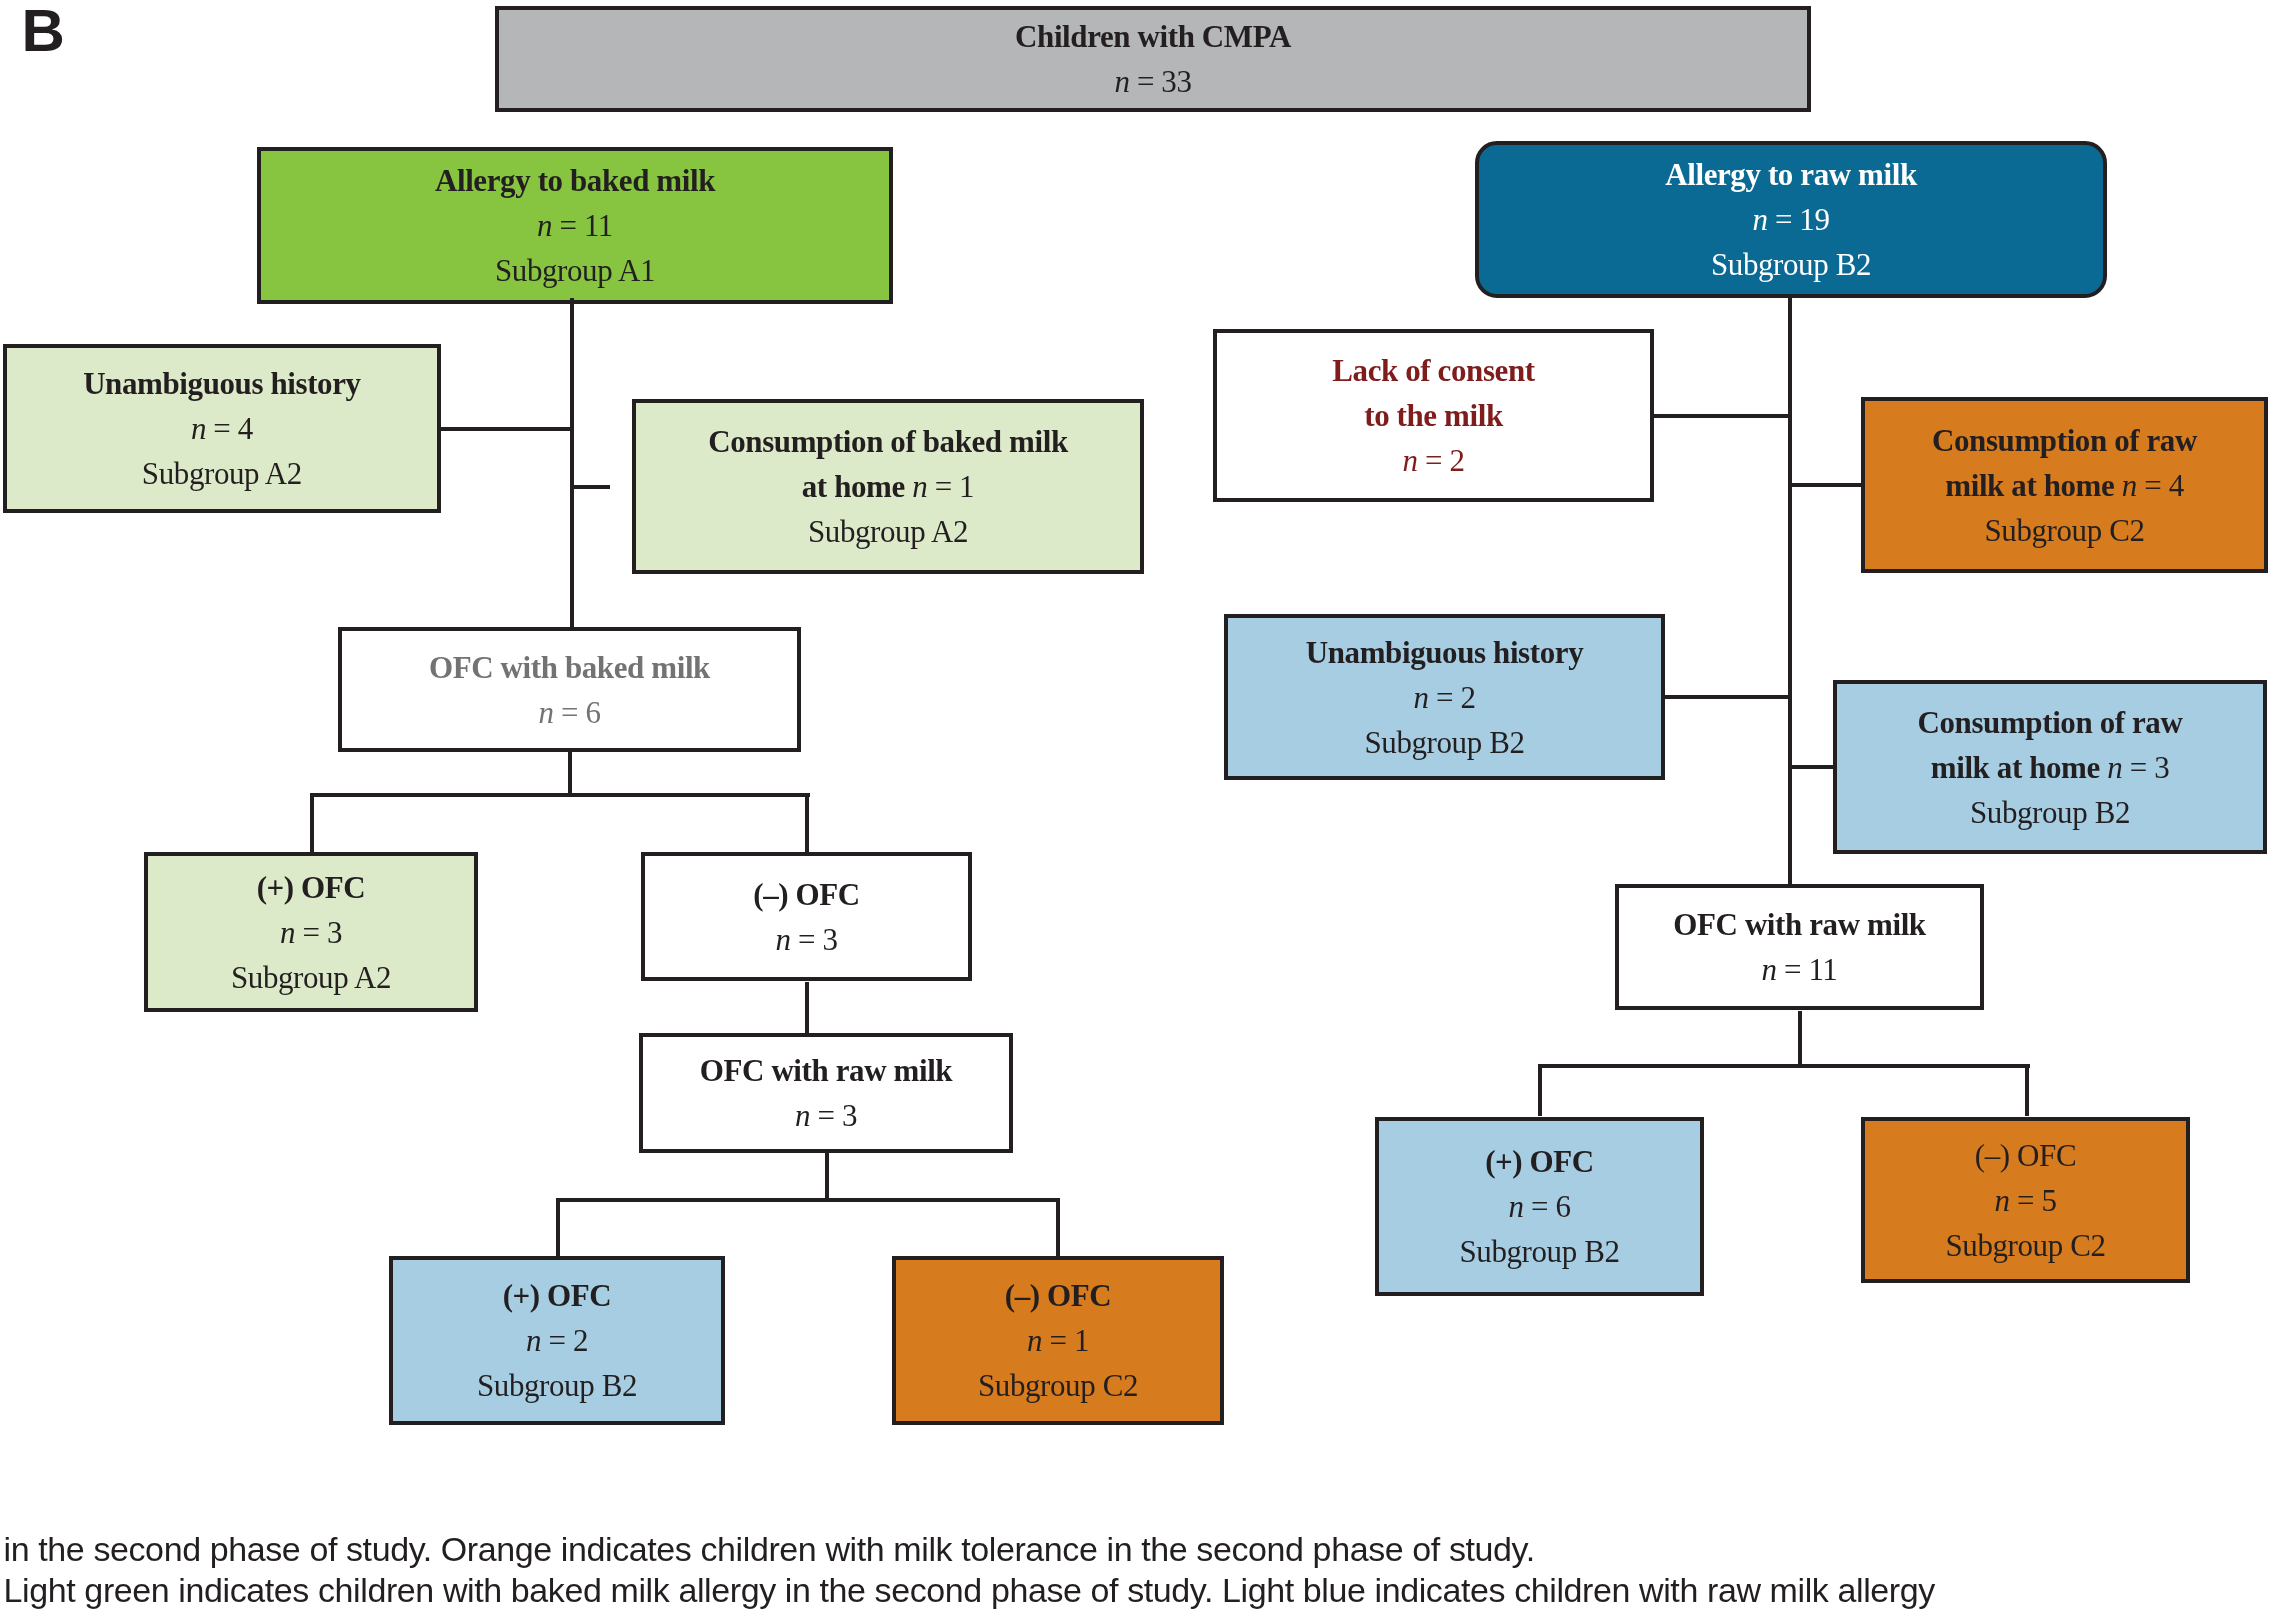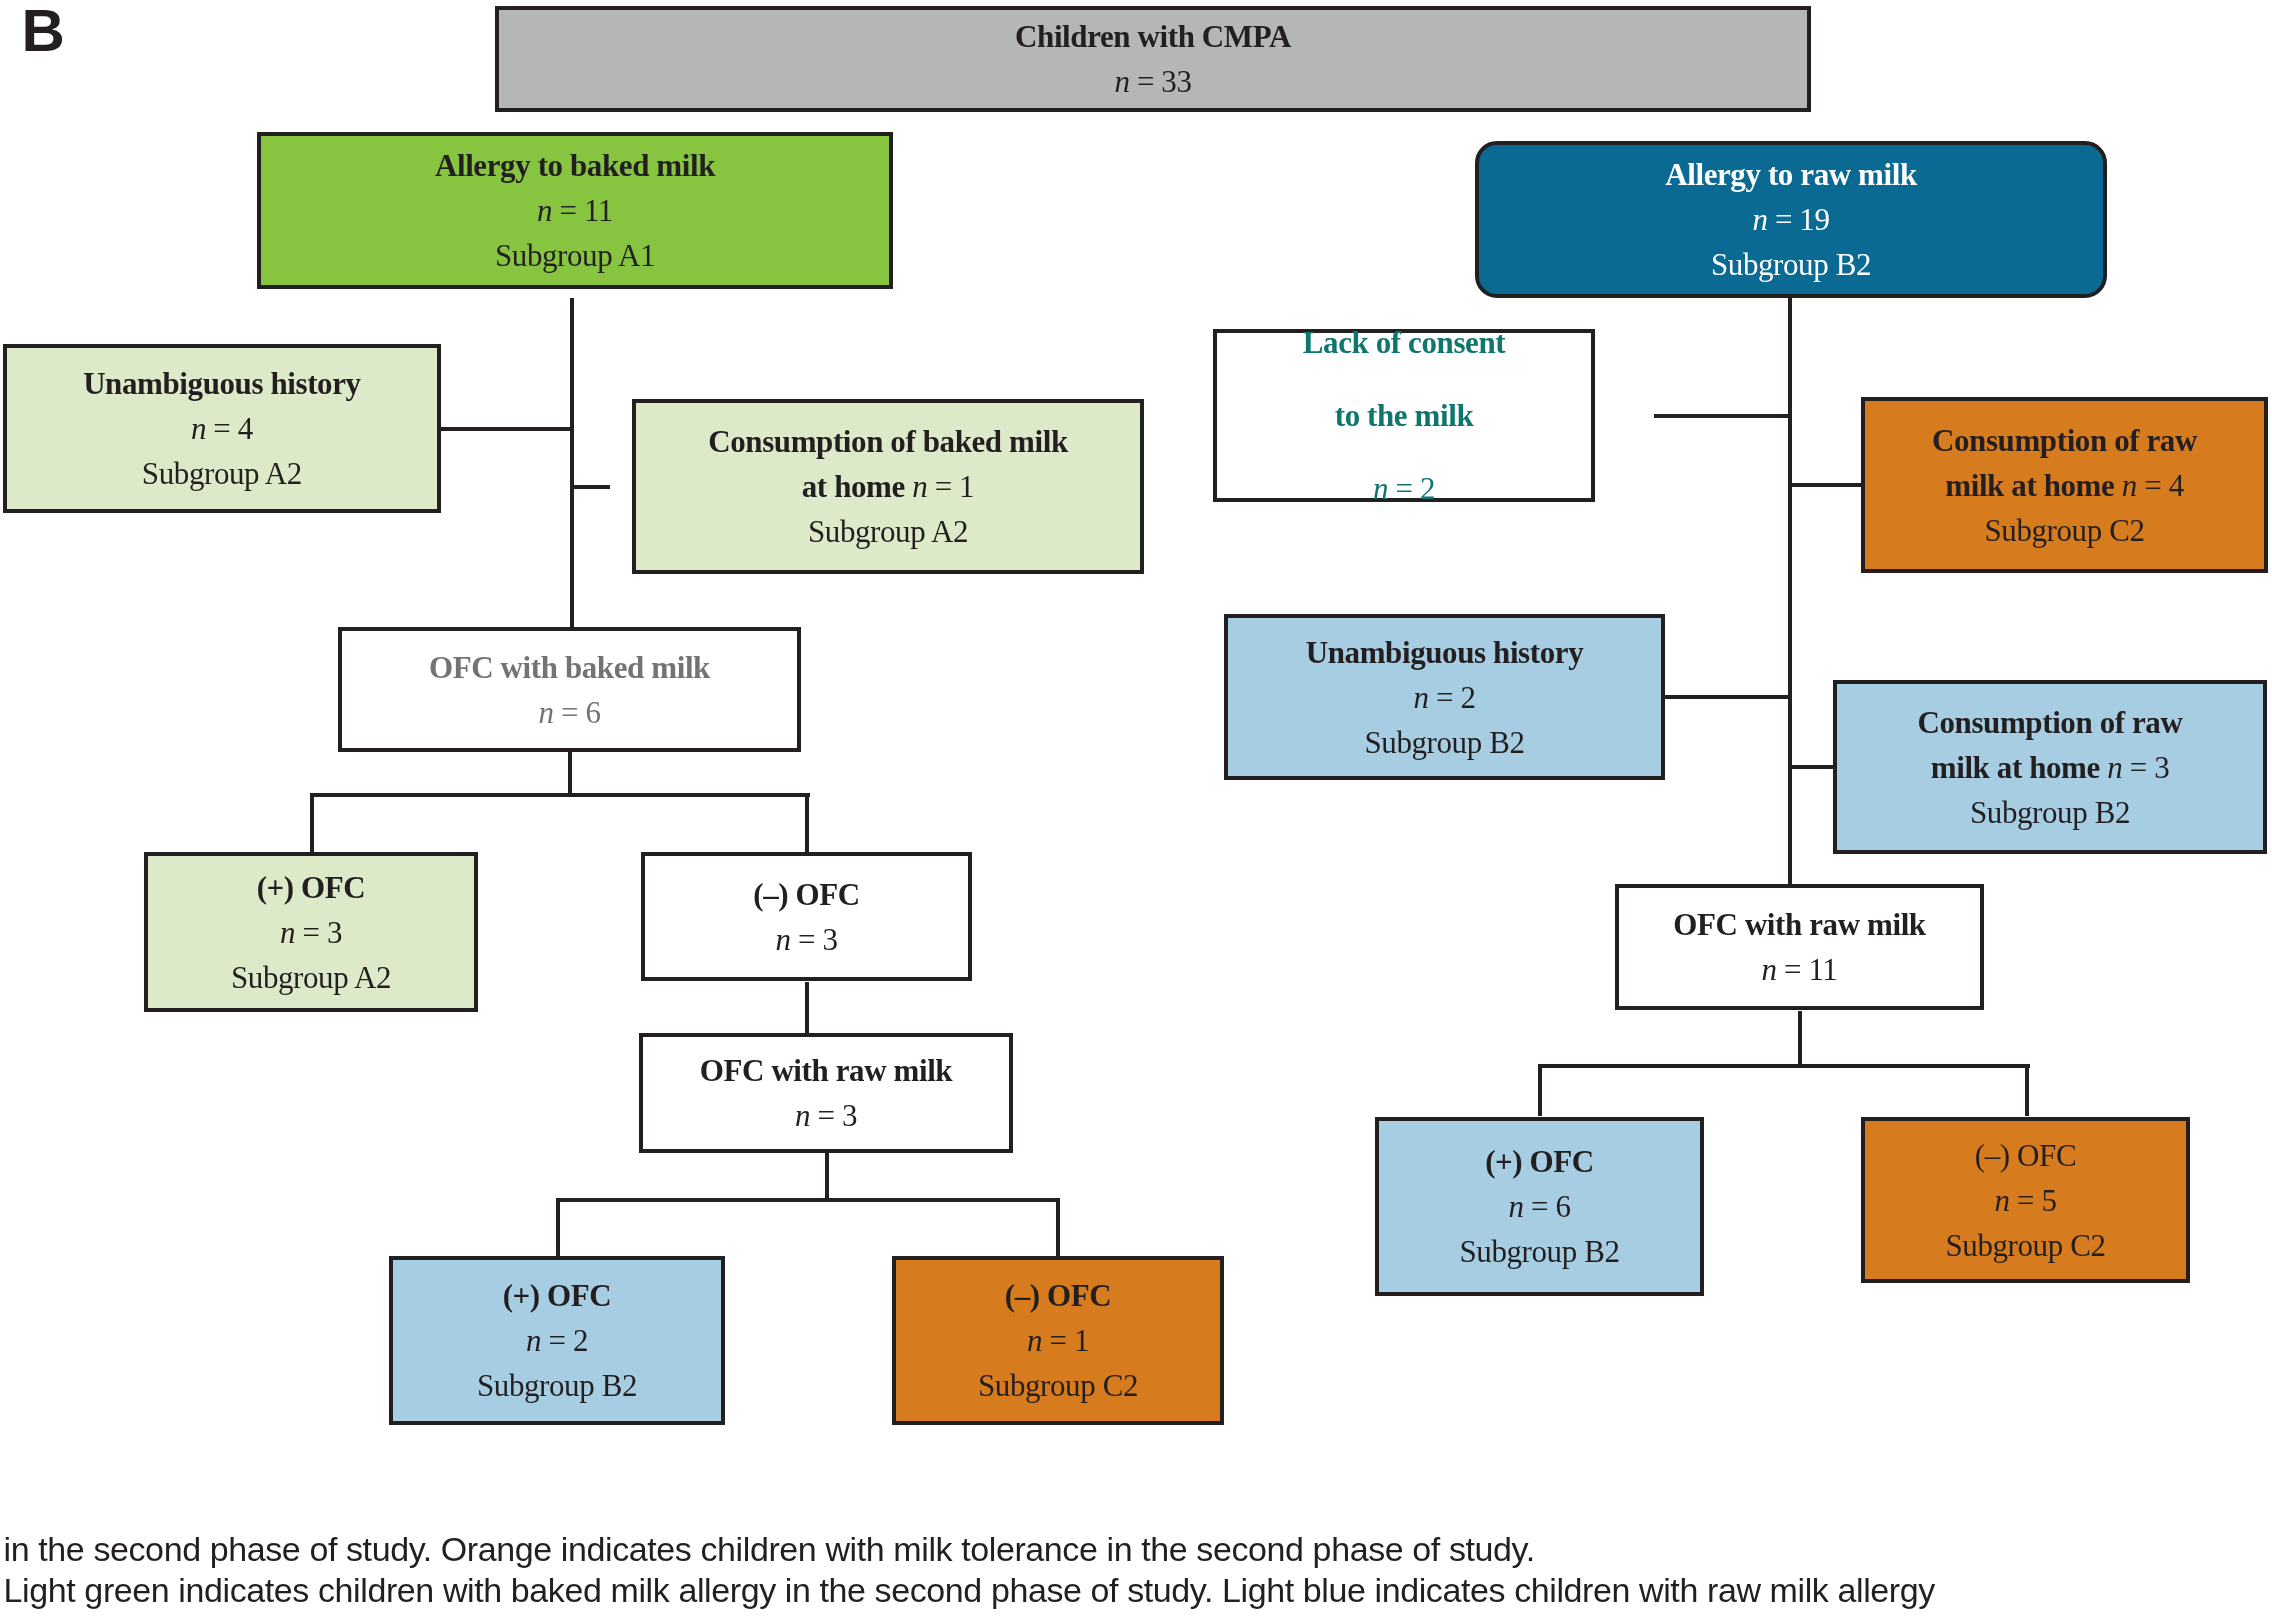--- a/index.html
+++ b/index.html
@@ -53,21 +53,21 @@
 </head>
 <body>
 
 <div class="stage">
   <div class="panel-label">B</div>
   <div id="boxes-layer">
       <div class="fbox" style="left: 495px; top: 5.7px; width: 1316px; height: 106px; background: rgb(180, 182, 184); color: rgb(35, 31, 32);">
         <div class="ln"><span class="seg-b">Children with CMPA</span></div>
         <div class="ln"><span class="seg-i">n</span><span> = 33</span></div>
       </div>
-      <div class="fbox" style="left: 257px; top: 132px; width: 636px; height: 157px; background: rgb(135, 196, 64); color: rgb(35, 31, 32);">
+      <div class="fbox" style="left: 257px; top: 147px; width: 636px; height: 157px; background: rgb(135, 196, 64); color: rgb(35, 31, 32);">
         <div class="ln"><span class="seg-b">Allergy to baked milk</span></div>
         <div class="ln"><span class="seg-i">n</span><span> = 11</span></div>
         <div class="ln"><span>Subgroup A1</span></div>
       </div>
       <div class="fbox" style="left: 1475px; top: 141px; width: 632px; height: 157px; background: rgb(11, 106, 147); color: rgb(255, 255, 255); border-radius: 22px;">
         <div class="ln"><span class="seg-b">Allergy to raw milk</span></div>
         <div class="ln"><span class="seg-i">n</span><span> = 19</span></div>
         <div class="ln"><span>Subgroup B2</span></div>
       </div>
       <div class="fbox" style="left: 2.9px; top: 344px; width: 438px; height: 169px; background: rgb(220, 234, 201); color: rgb(35, 31, 32);">
@@ -100,21 +100,21 @@
       <div class="fbox" style="left: 389px; top: 1256px; width: 336px; height: 169px; background: rgb(167, 205, 226); color: rgb(35, 31, 32);">
         <div class="ln"><span class="seg-b">(+) OFC</span></div>
         <div class="ln"><span class="seg-i">n</span><span> = 2</span></div>
         <div class="ln"><span>Subgroup B2</span></div>
       </div>
       <div class="fbox" style="left: 892px; top: 1256px; width: 332px; height: 169px; background: rgb(214, 123, 30); color: rgb(35, 31, 32);">
         <div class="ln"><span class="seg-b">(–) OFC</span></div>
         <div class="ln"><span class="seg-i">n</span><span> = 1</span></div>
         <div class="ln"><span>Subgroup C2</span></div>
       </div>
-      <div class="fbox" style="left: 1213px; top: 329px; width: 382px; height: 173px; background: rgb(255, 255, 255); color: #0f766e; gap: 28px;">
+      <div class="fbox" style="left: 1213px; top: 329px; width: 441px; height: 173px; background: rgb(255, 255, 255); color: #7f1d1d;">
         <div class="ln"><span class="seg-b">Lack of consent</span></div>
         <div class="ln"><span class="seg-b">to the milk</span></div>
         <div class="ln"><span class="seg-i">n</span><span> = 2</span></div>
       </div>
       <div class="fbox" style="left: 1861px; top: 397px; width: 407px; height: 176px; background: rgb(214, 123, 30); color: rgb(35, 31, 32);">
         <div class="ln"><span class="seg-b">Consumption of raw</span></div>
         <div class="ln"><span class="seg-b">milk at home </span><span class="seg-i">n</span><span> = 4</span></div>
         <div class="ln"><span>Subgroup C2</span></div>
       </div>
       <div class="fbox" style="left: 1224px; top: 614px; width: 441px; height: 166px; background: rgb(167, 205, 226); color: rgb(35, 31, 32);">

